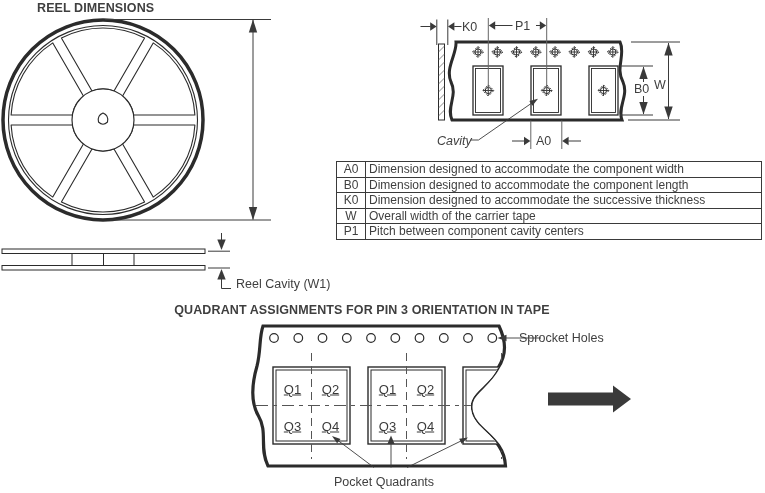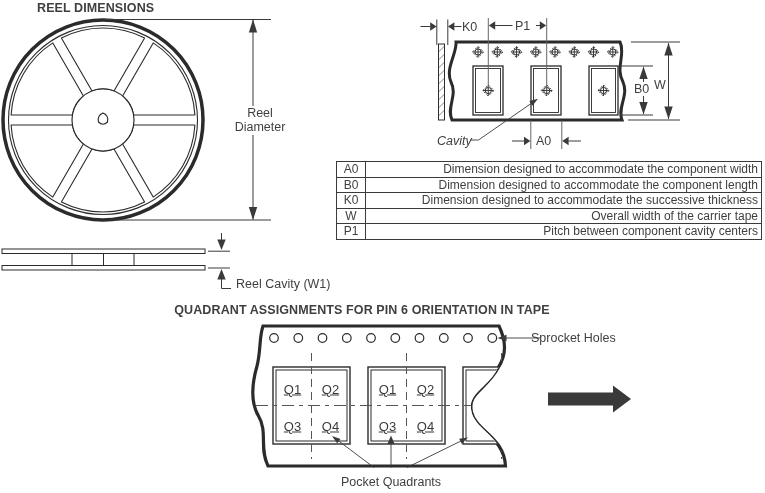--- a/index.html
+++ b/index.html
@@ -5,21 +5,21 @@
   html,body{margin:0;padding:0;background:#fff;}
   #stage{position:relative;width:765px;height:493px;background:#fff;overflow:hidden;
          font-family:"Liberation Sans", sans-serif;color:#3f3f3f;}
   svg{position:absolute;left:0;top:0;}
   .t{position:absolute;font-size:12.5px;line-height:1.15;white-space:nowrap;color:#3f3f3f;}
   .title{font-weight:bold;font-size:12.5px;letter-spacing:.1px;}
   .bgw{background:#fff;padding:0 2px;}
   .qlbl{position:absolute;font-size:13px;transform:translate(-50%,-50%);color:#3a3a3a;text-decoration:underline;}
   #dim-table{position:absolute;left:336px;top:161px;width:426px;border-collapse:collapse;
              font-size:12px;color:#3f3f3f;background:#fff;}
-  #dim-table td{border:1.6px solid #3a3a3a;height:14.5px;padding:0 3px;vertical-align:middle;text-align:right;}
+  #dim-table td{border:1.6px solid #3a3a3a;height:14.5px;padding:0 3px;vertical-align:middle;}
   #dim-table td.dim{width:26px;text-align:center;padding:0 1px;}
   .wraplbl{white-space:normal;text-align:center;}
 </style>
 </head>
 <body>
 
 <div id="stage">
 
 <svg width="765" height="493" viewBox="0 0 765 493" xmlns="http://www.w3.org/2000/svg">
   <defs>
@@ -197,23 +197,22 @@
       <line x1="391" y1="467.5" x2="391" y2="439"></line>
       <polygon points="391,435.5 387.4,444 394.6,444" stroke="none"></polygon>
       <line x1="407" y1="467.5" x2="466" y2="438.5"></line>
       <polygon points="468,437.5 461.6,443.8 459.2,438.7" stroke="none"></polygon>
     </g>
     <polygon fill="#3a3a3a" points="548,392.5 613,392.5 613,385.5 631,399 613,412.5 613,405.5 548,405.5"></polygon>
   </g>
 </svg>
 
 <div class="t title" style="left:37px;top:1px;">REEL DIMENSIONS</div>
-<div class="t title" style="left:152px;top:302.5px;width:420px;text-align:center;">QUADRANT ASSIGNMENTS FOR PIN 6 ORIENTATION IN TAPE</div>
-
-<div class="t wraplbl bgw" style="left:227px;top:106px;width:62px;white-space:normal;">Reel Diameter</div>
+<div class="t title" style="left:152px;top:302.5px;width:420px;text-align:center;">QUADRANT ASSIGNMENTS FOR PIN 3 ORIENTATION IN TAPE</div>
+
 <div class="t" style="left:236px;top:277px;">Reel Cavity (W1)</div>
 
 <div class="t" style="left:462px;top:20px;">K0</div>
 <div class="t" style="left:515px;top:19px;">P1</div>
 <div class="t" style="left:437px;top:133.5px;font-style:italic;">Cavity</div>
 <div class="t" style="left:536px;top:134px;">A0</div>
 <div class="t bgw" style="left:632px;top:82px;">B0</div>
 <div class="t" style="left:654px;top:77.5px;">W</div>
 
 <table id="dim-table">
@@ -244,16 +243,16 @@
 <div class="qlbl" style="left:292.5px;top:388.5px;">Q1</div>
 <div class="qlbl" style="left:330.5px;top:388.5px;">Q2</div>
 <div class="qlbl" style="left:292.5px;top:425.5px;">Q3</div>
 <div class="qlbl" style="left:330.5px;top:425.5px;">Q4</div>
 
 <div class="qlbl" style="left:387.5px;top:388.5px;">Q1</div>
 <div class="qlbl" style="left:425.5px;top:388.5px;">Q2</div>
 <div class="qlbl" style="left:387.5px;top:425.5px;">Q3</div>
 <div class="qlbl" style="left:425.5px;top:425.5px;">Q4</div>
 
-<div class="t" style="left:531px;top:330.5px;">Sprocket Holes</div>
-<div class="t" style="left:334px;top:475px;margin-left:7px;">Pocket Quadrants</div>
+<div class="t" style="left:519px;top:330.5px;">Sprocket Holes</div>
+<div class="t" style="left:334px;top:475px;">Pocket Quadrants</div>
 
 </div>
 
 </body></html>

